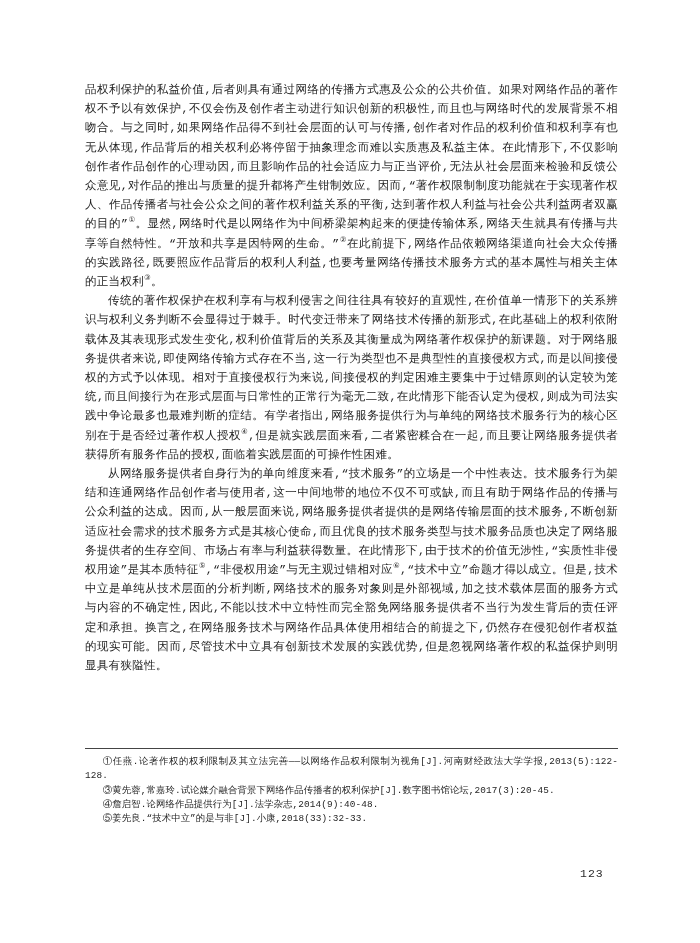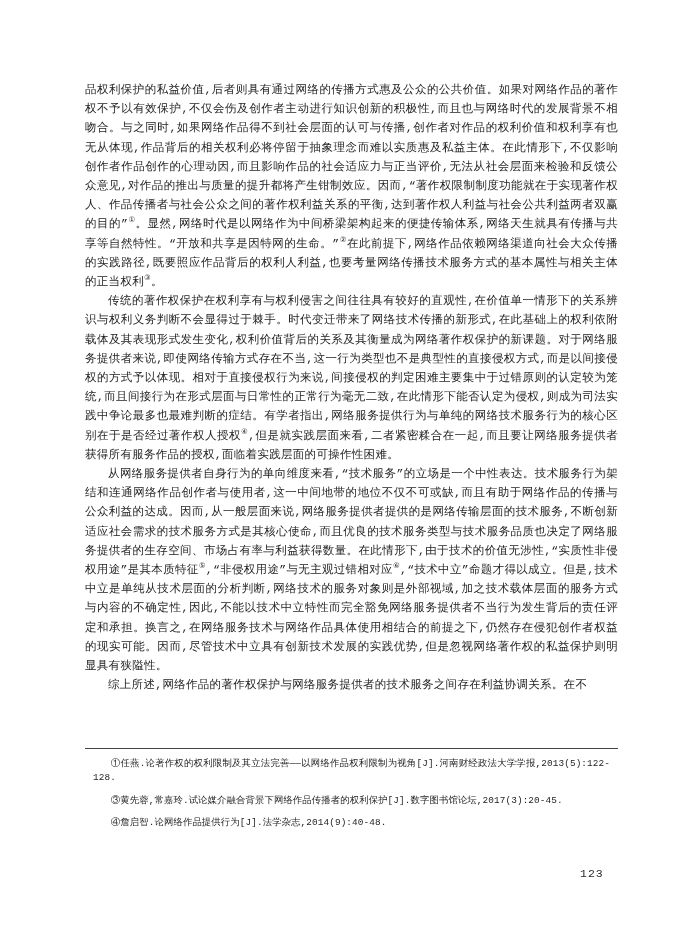--- a/index.html
+++ b/index.html
@@ -43,21 +43,21 @@
     width: 533px;
   }
   .footnote-rule {
     border: none;
     border-top: 1px solid #444;
     margin: 0 0 6px 0;
     width: 100%;
     height: 0;
   }
   .footnote {
-    margin: 8px;
+    margin: 0;
     font-size: 9.4px;
     line-height: 14.3px;
     letter-spacing: 0.1px;
     text-align: justify;
     text-justify: inter-ideograph;
     text-indent: 1.9em;
   }
   .page-number {
     position: absolute;
     top: 861px;
@@ -71,28 +71,28 @@
 </head>
 <body>
 
 <div class="page">
 
   <main class="text-block">
     <div id="paragraphs">
         <p class="para">品权利保护的私益价值,后者则具有通过网络的传播方式惠及公众的公共价值。如果对网络作品的著作权不予以有效保护,不仅会伤及创作者主动进行知识创新的积极性,而且也与网络时代的发展背景不相吻合。与之同时,如果网络作品得不到社会层面的认可与传播,创作者对作品的权利价值和权利享有也无从体现,作品背后的相关权利必将停留于抽象理念而难以实质惠及私益主体。在此情形下,不仅影响创作者作品创作的心理动因,而且影响作品的社会适应力与正当评价,无法从社会层面来检验和反馈公众意见,对作品的推出与质量的提升都将产生钳制效应。因而,“著作权限制制度功能就在于实现著作权人、作品传播者与社会公众之间的著作权利益关系的平衡,达到著作权人利益与社会公共利益两者双赢的目的”<sup class="fn-ref">①</sup>。显然,网络时代是以网络作为中间桥梁架构起来的便捷传输体系,网络天生就具有传播与共享等自然特性。“开放和共享是因特网的生命。”<sup class="fn-ref">②</sup>在此前提下,网络作品依赖网络渠道向社会大众传播的实践路径,既要照应作品背后的权利人利益,也要考量网络传播技术服务方式的基本属性与相关主体的正当权利<sup class="fn-ref">③</sup>。</p>
         <p class="para indent">传统的著作权保护在权利享有与权利侵害之间往往具有较好的直观性,在价值单一情形下的关系辨识与权利义务判断不会显得过于棘手。时代变迁带来了网络技术传播的新形式,在此基础上的权利依附载体及其表现形式发生变化,权利价值背后的关系及其衡量成为网络著作权保护的新课题。对于网络服务提供者来说,即使网络传输方式存在不当,这一行为类型也不是典型性的直接侵权方式,而是以间接侵权的方式予以体现。相对于直接侵权行为来说,间接侵权的判定困难主要集中于过错原则的认定较为笼统,而且间接行为在形式层面与日常性的正常行为毫无二致,在此情形下能否认定为侵权,则成为司法实践中争论最多也最难判断的症结。有学者指出,网络服务提供行为与单纯的网络技术服务行为的核心区别在于是否经过著作权人授权<sup class="fn-ref">④</sup>,但是就实践层面来看,二者紧密糅合在一起,而且要让网络服务提供者获得所有服务作品的授权,面临着实践层面的可操作性困难。</p>
         <p class="para indent">从网络服务提供者自身行为的单向维度来看,“技术服务”的立场是一个中性表达。技术服务行为架结和连通网络作品创作者与使用者,这一中间地带的地位不仅不可或缺,而且有助于网络作品的传播与公众利益的达成。因而,从一般层面来说,网络服务提供者提供的是网络传输层面的技术服务,不断创新适应社会需求的技术服务方式是其核心使命,而且优良的技术服务类型与技术服务品质也决定了网络服务提供者的生存空间、市场占有率与利益获得数量。在此情形下,由于技术的价值无涉性,“实质性非侵权用途”是其本质特征<sup class="fn-ref">⑤</sup>,“非侵权用途”与无主观过错相对应<sup class="fn-ref">⑥</sup>,“技术中立”命题才得以成立。但是,技术中立是单纯从技术层面的分析判断,网络技术的服务对象则是外部视域,加之技术载体层面的服务方式与内容的不确定性,因此,不能以技术中立特性而完全豁免网络服务提供者不当行为发生背后的责任评定和承担。换言之,在网络服务技术与网络作品具体使用相结合的前提之下,仍然存在侵犯创作者权益的现实可能。因而,尽管技术中立具有创新技术发展的实践优势,但是忽视网络著作权的私益保护则明显具有狭隘性。</p>
-        <p class="para indent">综上所述,网络作品的著作权保护与网络服务提供者的技术服务之间存在利益协调关系。在不</p>
       </div>
   </main>
 
   <section class="footnote-block">
     <hr class="footnote-rule">
     <div id="footnotes">
         <p class="footnote">①任燕.论著作权的权利限制及其立法完善——以网络作品权利限制为视角[J].河南财经政法大学学报,2013(5):122-128.</p>
         <p class="footnote">③黄先蓉,常嘉玲.试论媒介融合背景下网络作品传播者的权利保护[J].数字图书馆论坛,2017(3):20-45.</p>
         <p class="footnote">④詹启智.论网络作品提供行为[J].法学杂志,2014(9):40-48.</p>
+        <p class="footnote">⑤姜先良.“技术中立”的是与非[J].小康,2018(33):32-33.</p>
       </div>
   </section>
 
   <div class="page-number">123</div>
 
 </div>
 
 </body></html>

